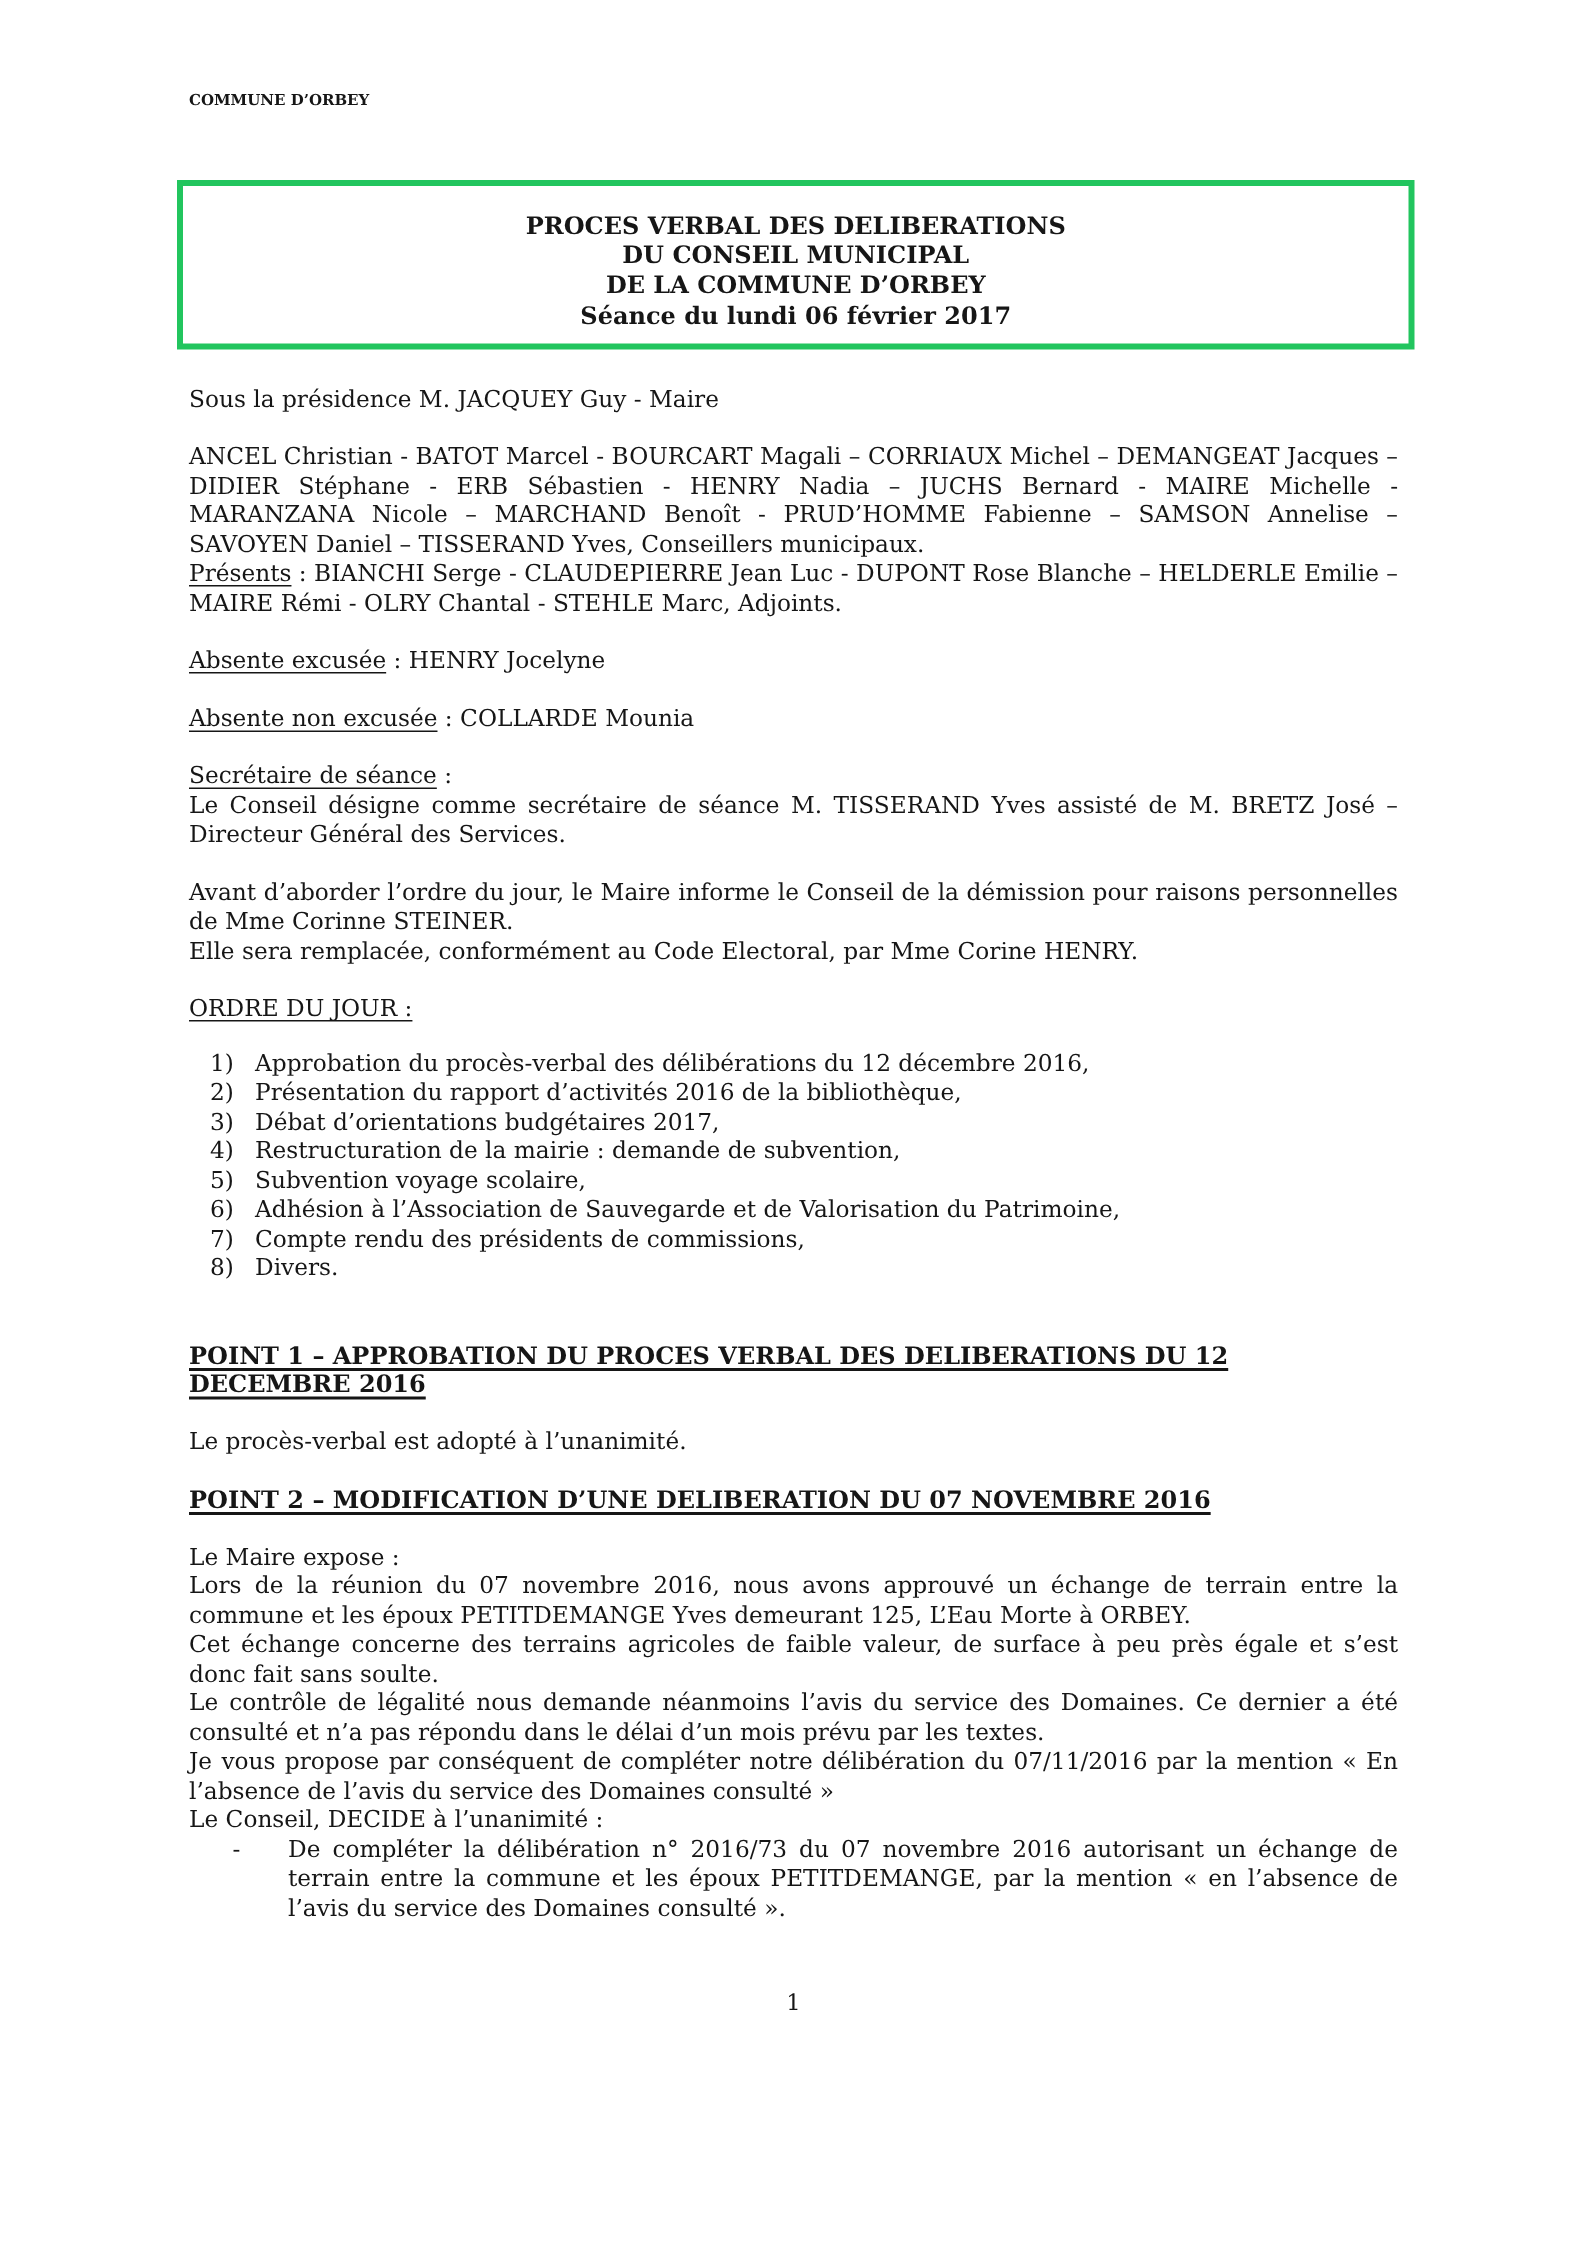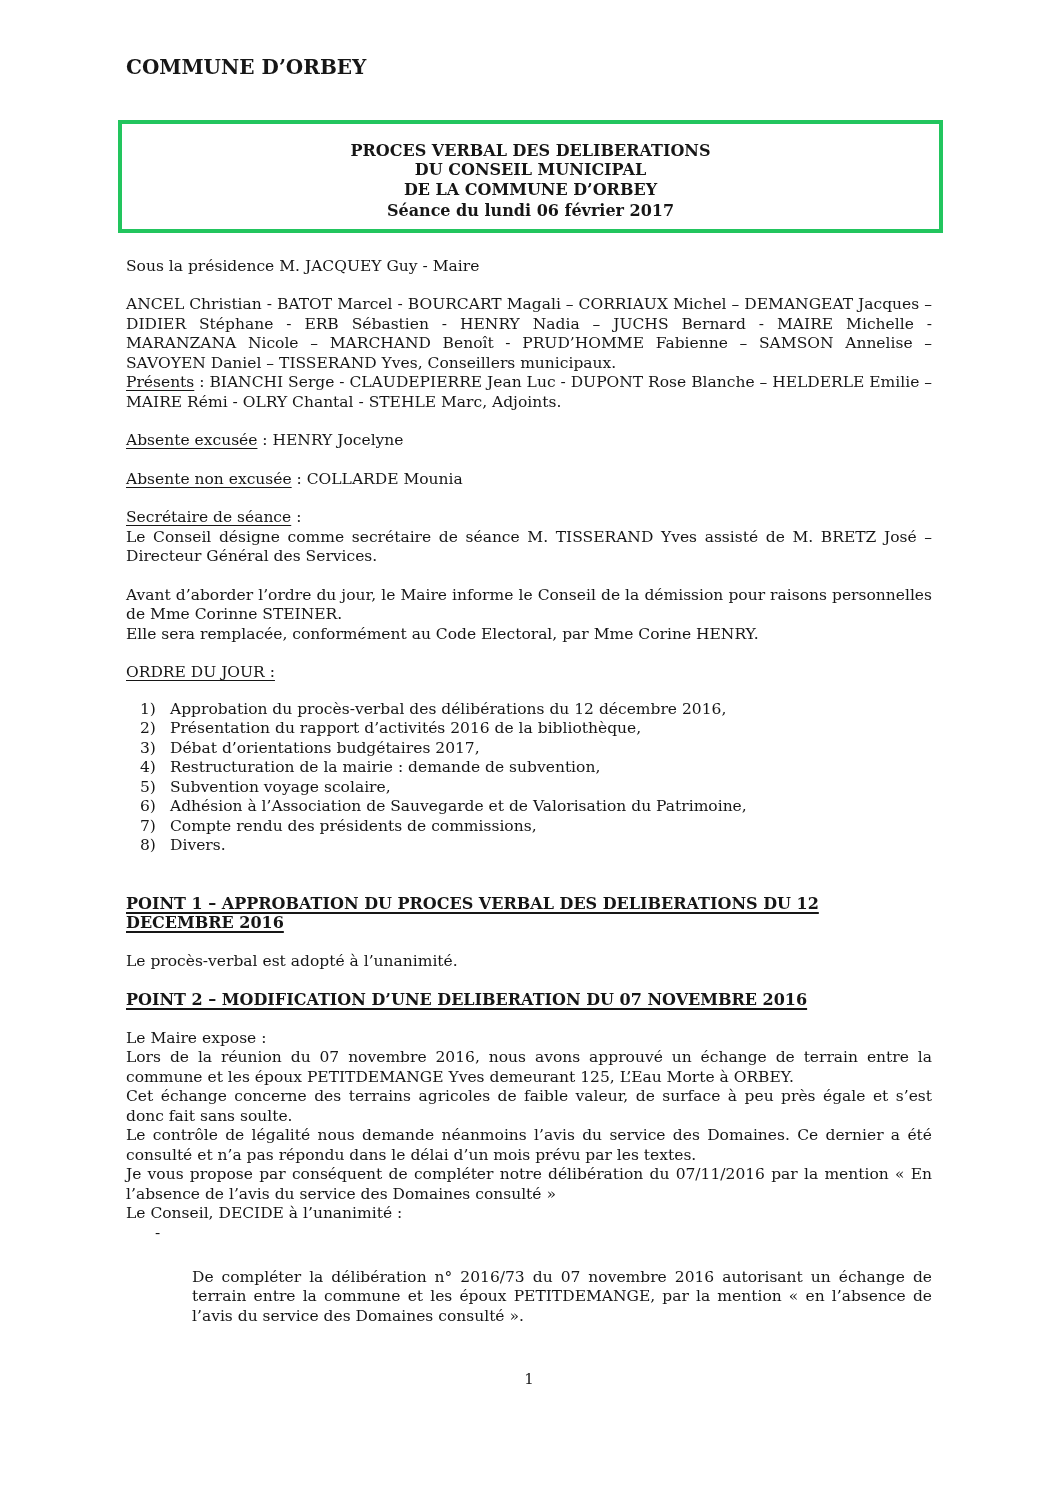--- a/index.html
+++ b/index.html
@@ -18,21 +18,21 @@
     font-family: "DejaVu Serif", "Liberation Serif", serif;
     font-size: 15.5px;
     line-height: 19.5px;
     color: #161616;
     overflow: hidden;
   }
   .doc-header {
     display: flex;
     justify-content: space-between;
     font-weight: bold;
-    font-size: 20px;
+    font-size: 10px;
   }
   .title-box {
     margin-top: 42px;
     margin-left: -8px;
     width: calc(100% + 19px);
     box-sizing: border-box;
     border: 4px solid #22c55e;
     text-align: center;
     font-weight: bold;
     font-size: 16px;
@@ -72,21 +72,21 @@
     display: flex;
   }
   .dash-marker {
     flex: 0 0 auto;
     width: 37px;
     padding-left: 29px;
     box-sizing: content-box;
     width: 8px;
     margin-right: 29px;
   }
-  .dash-text { flex: 1; text-align: justify; margin-top: 44px; }
+  .dash-text { flex: 1; text-align: justify; }
   .page-number {
     margin-top: 44px;
     text-align: center;
     font-size: 15px;
   }
 </style>
 </head>
 <body>
 
 <div class="page">

